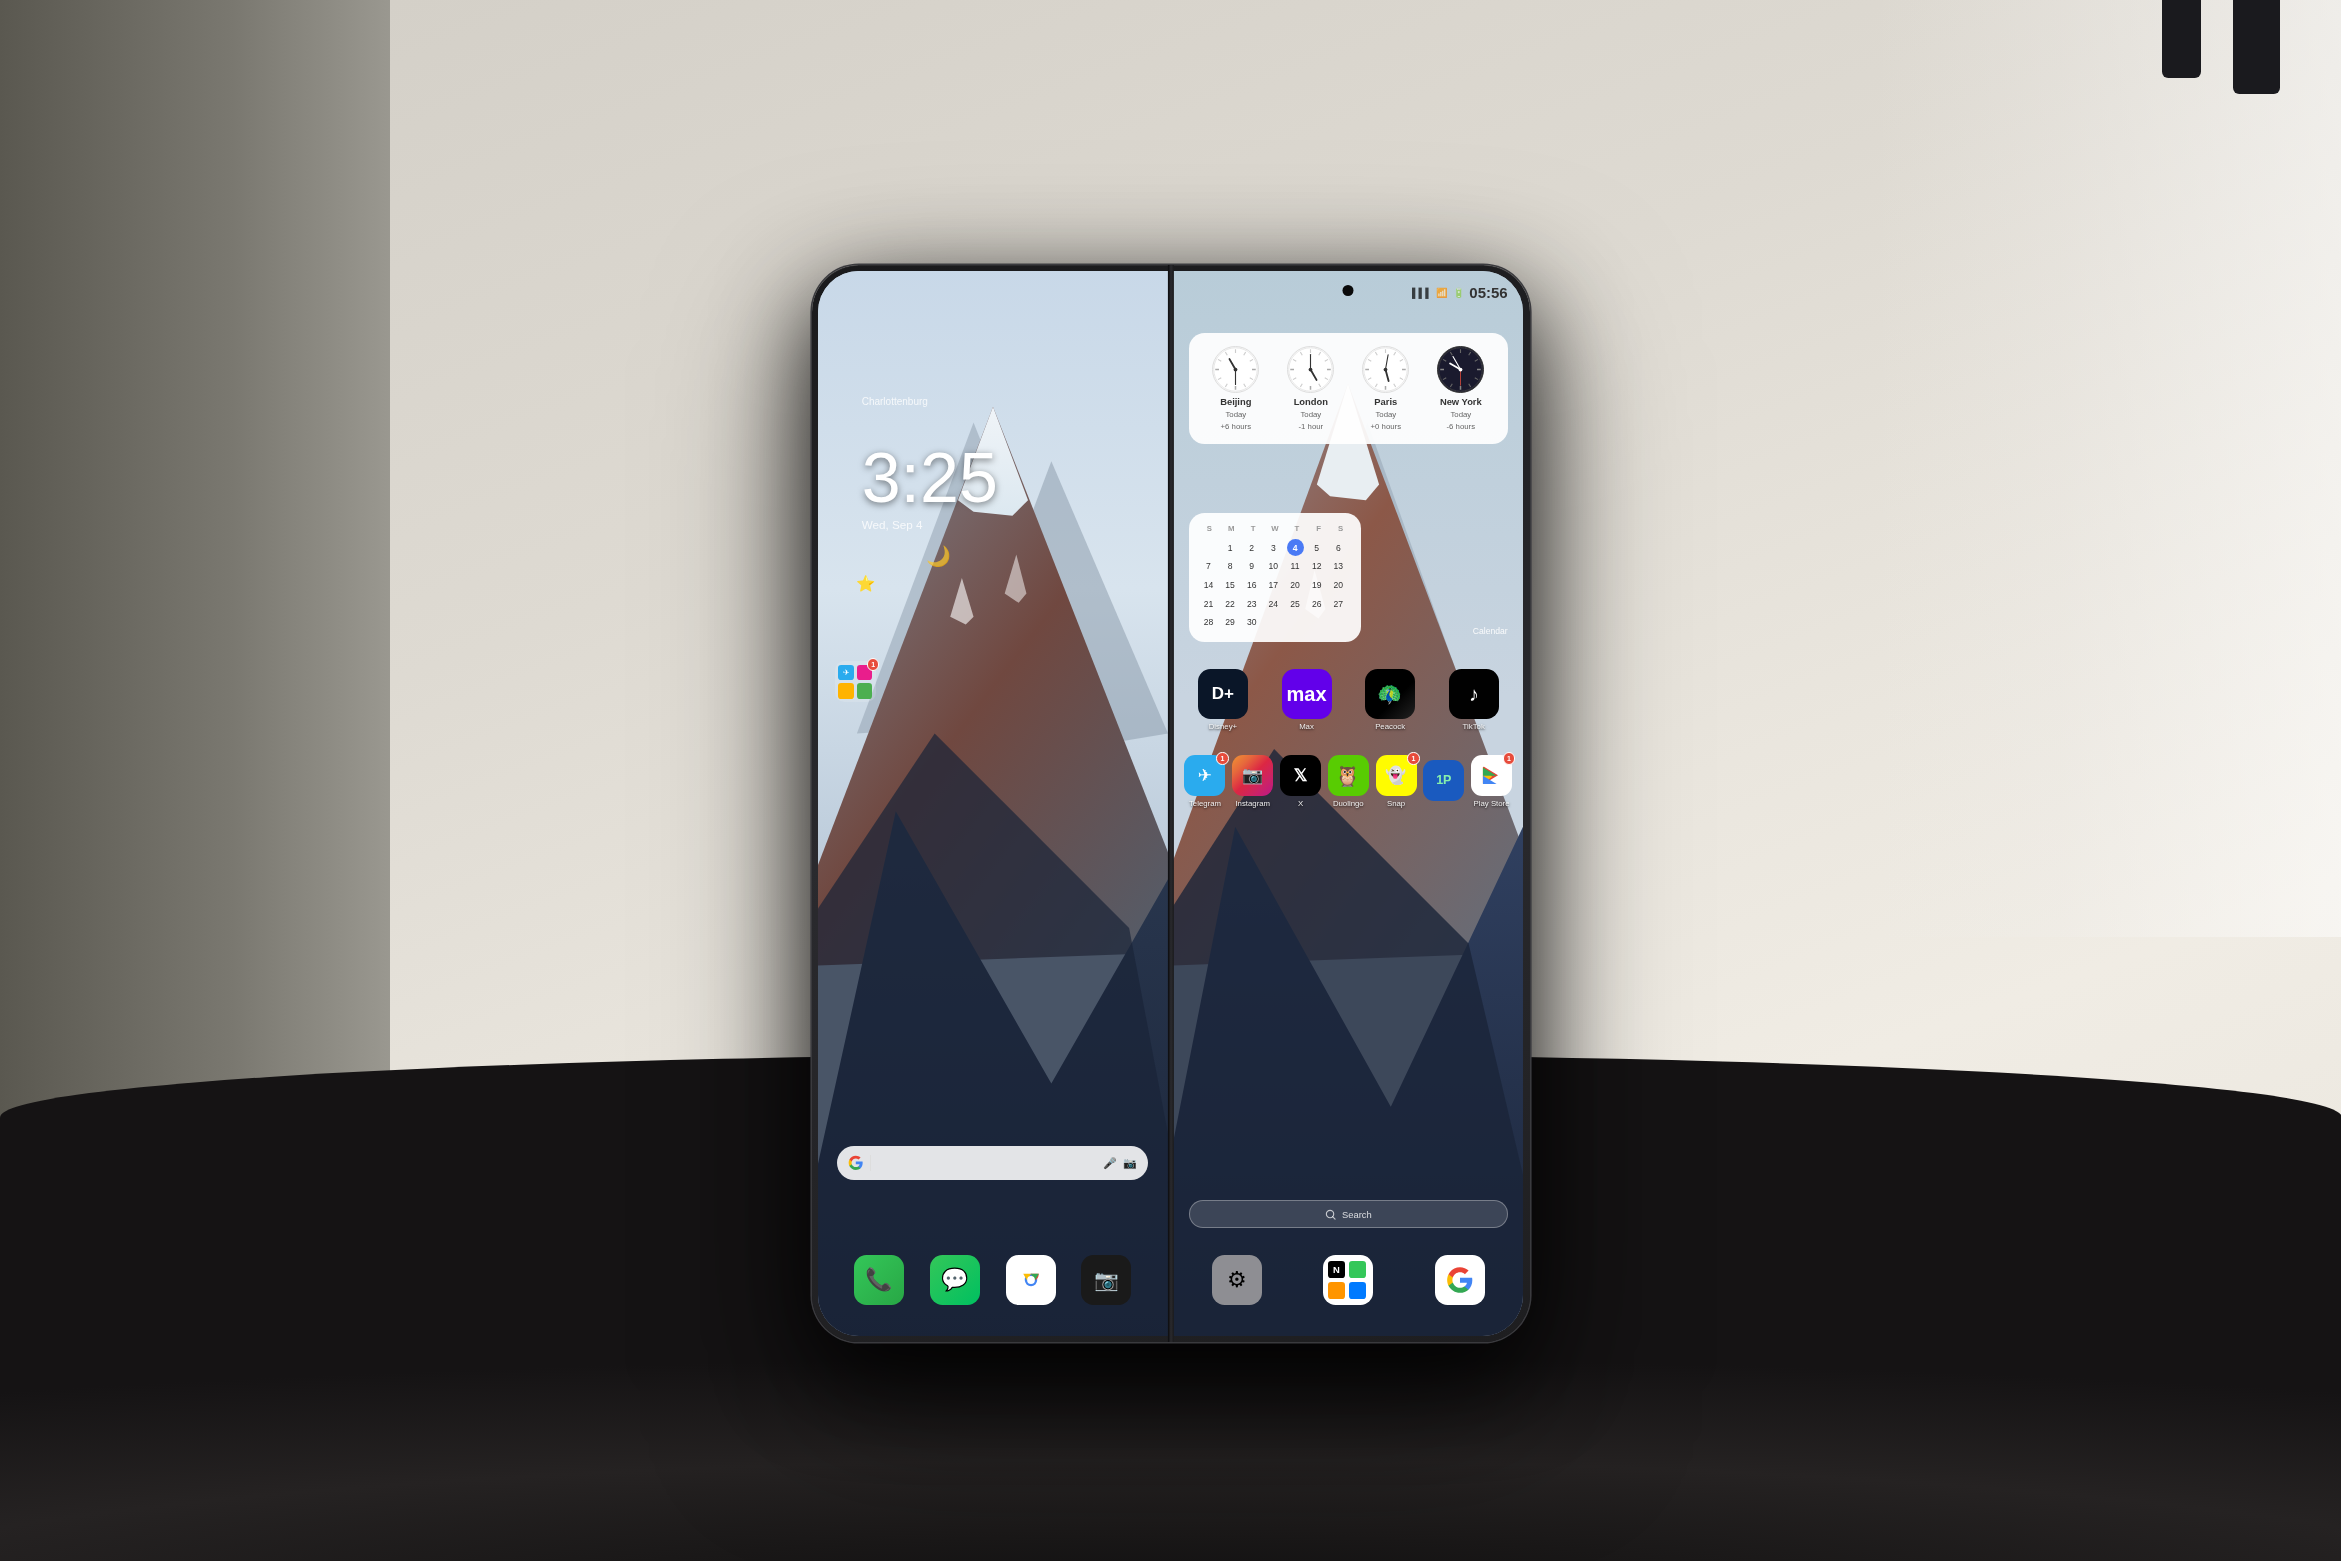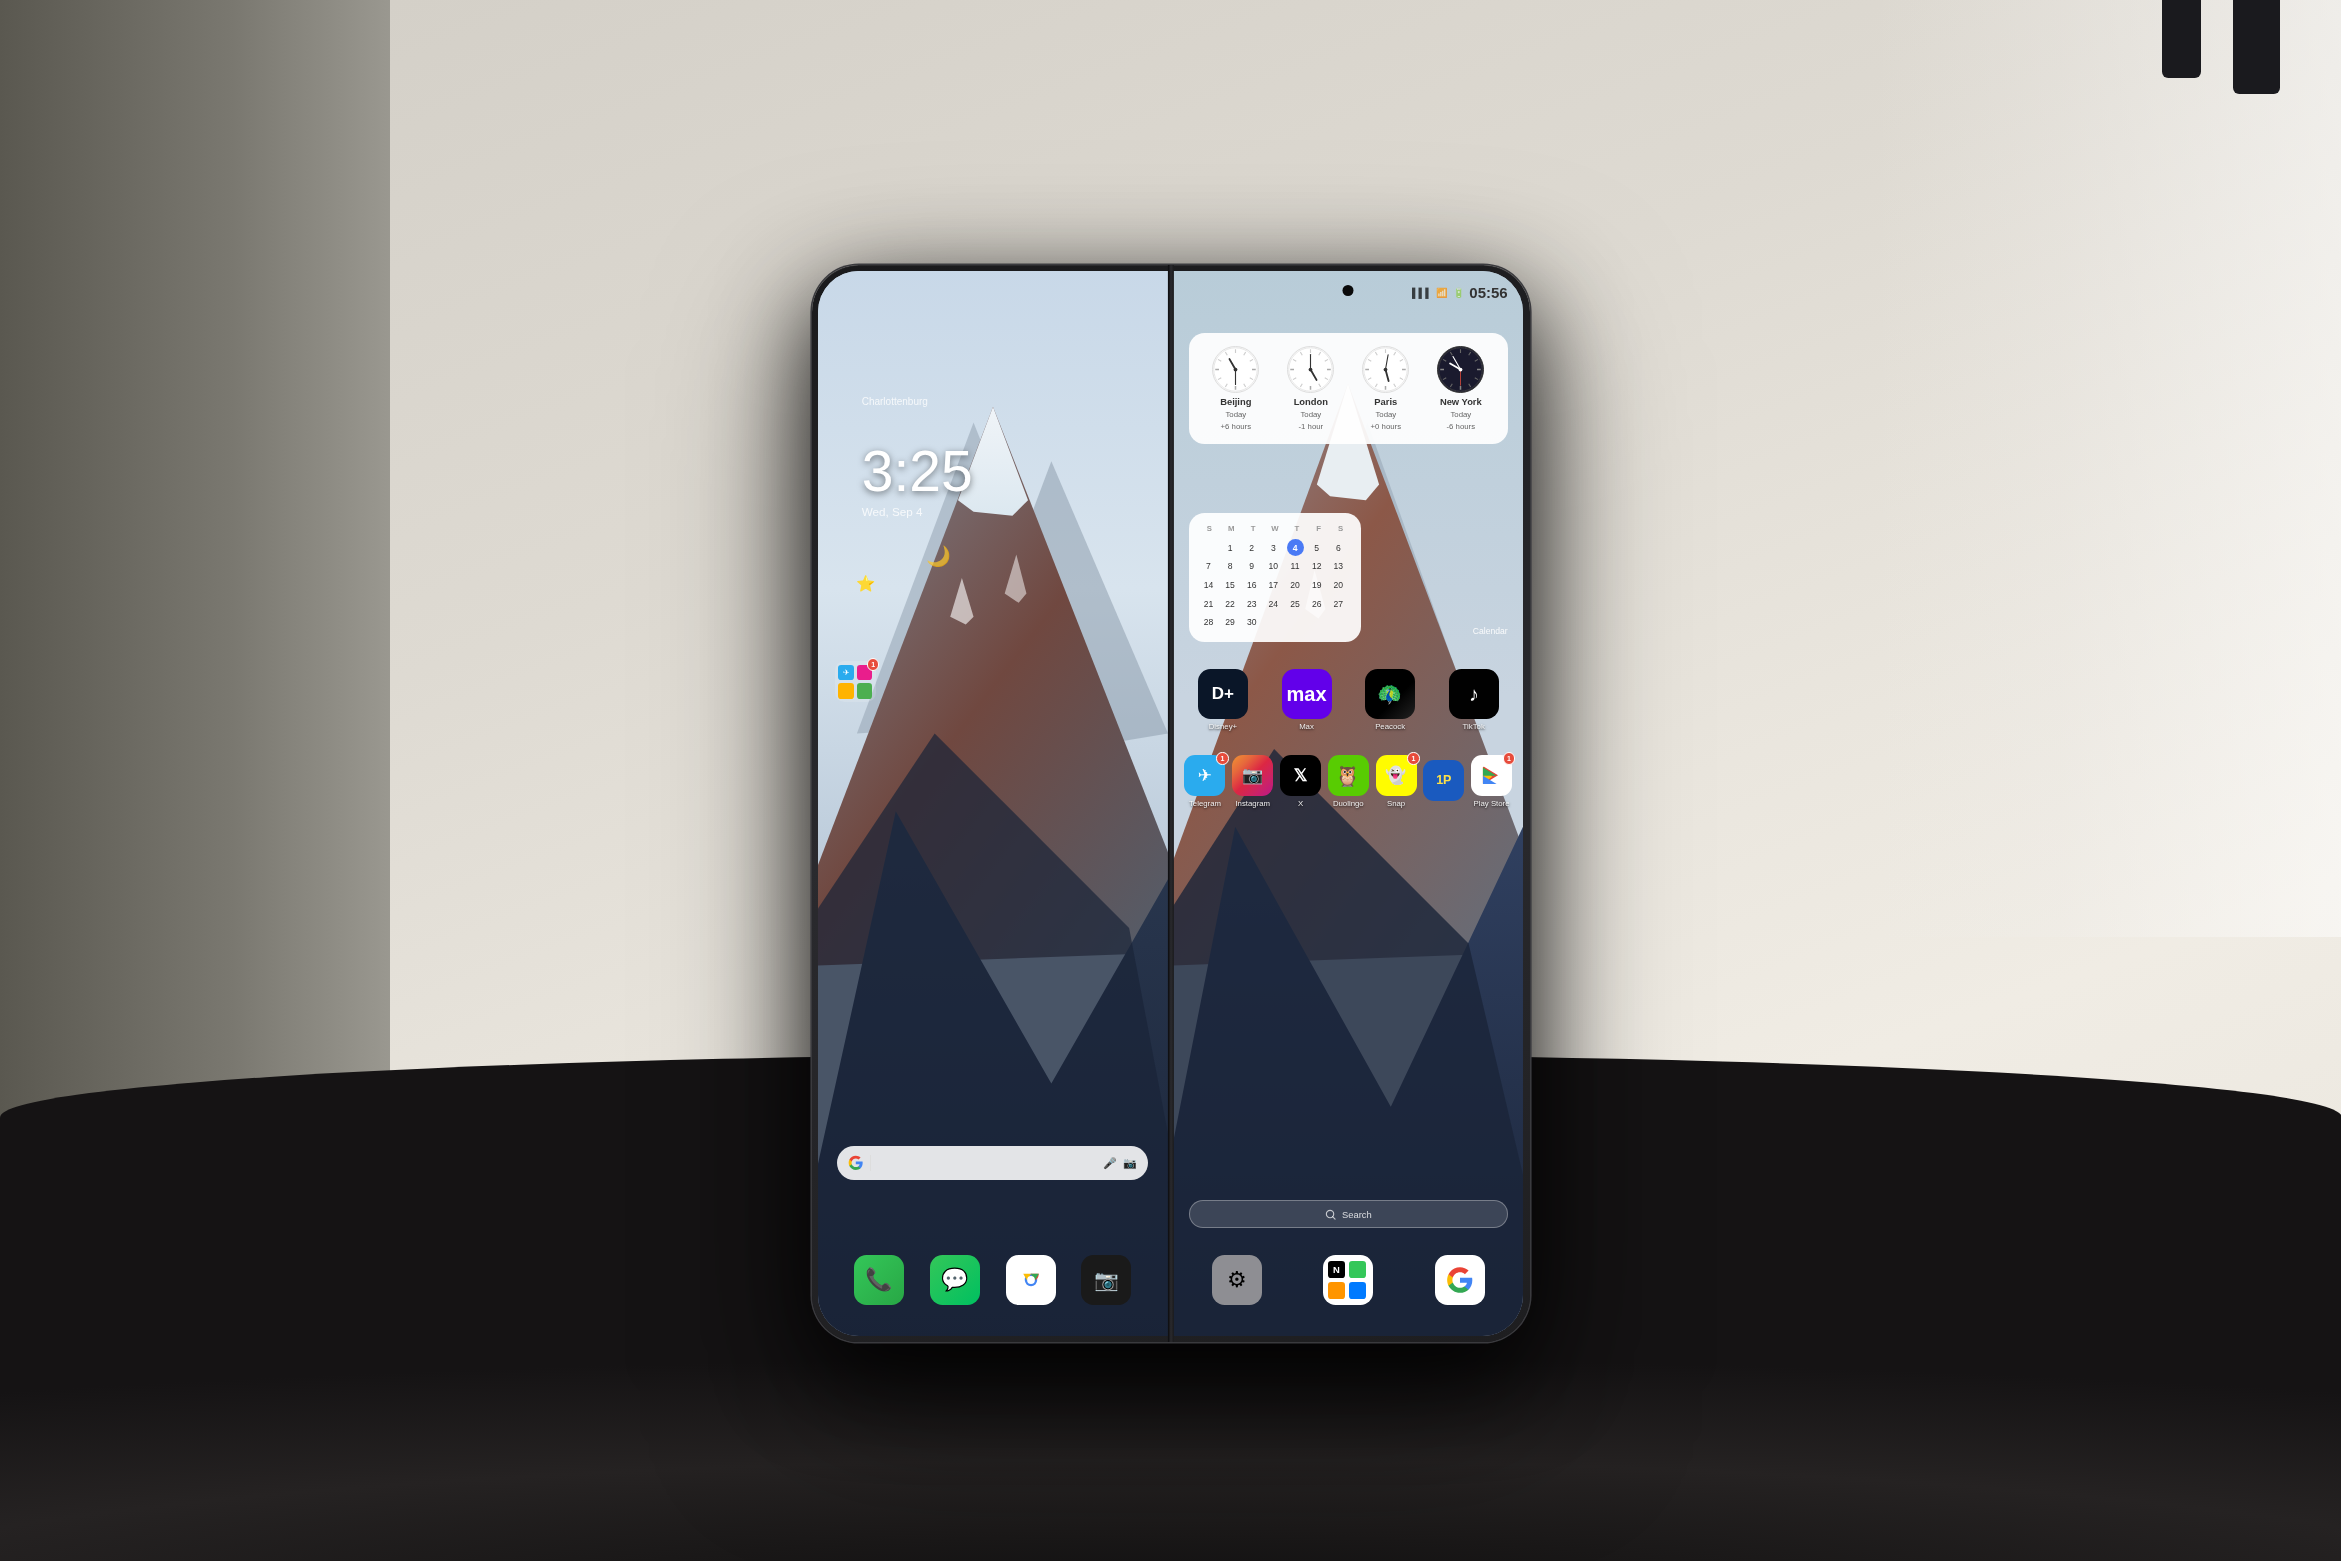--- a/index.html
+++ b/index.html
@@ -468,21 +468,21 @@
           <polygon points="-50,1380 100,700 300,1050 500,700 550,1380" fill="url(#dark-l)"></polygon>
           <polygon points="-50,1380 -50,900 150,600 400,850 500,1380" fill="#1a2438" opacity="0.7"></polygon>
 
           <polygon points="170,450 185,400 200,450 190,460" fill="white" opacity="0.6"></polygon>
           <polygon points="240,420 255,370 268,420 258,432" fill="white" opacity="0.5"></polygon>
         </svg>
       </div>
 
       <div style="position:absolute;top:125px;left:44px;z-index:5;">
         <div style="font-size:10px;color:rgba(255,255,255,0.8);margin-bottom:3.1px;">Charlottenburg</div>
-        <div style="font-size:57px;font-weight:200;color:white;line-height:1;text-shadow:0 1.6px 7.8px rgba(0,0,0,0.5);margin-top:36px;">3:25</div>
+        <div style="font-size:70px;font-weight:200;color:white;line-height:1;text-shadow:0 1.6px 7.8px rgba(0,0,0,0.5);margin-top:36px;">3:25</div>
         <div style="font-size:11.7px;color:rgba(255,255,255,0.8);margin-top:4.7px;">Wed, Sep 4</div>
       </div>
 
       <div style="position:absolute;top:304px;left:39px;z-index:5;font-size:15.6px;color:#ffd700;">⭐</div>
       <div style="position:absolute;top:273px;left:109px;z-index:5;font-size:20px;opacity:0.7;">🌙</div>
 
       <div style="position:absolute;top:390px;left:15.6px;display:grid;grid-template-columns:repeat(4,45px);gap:6.2px;z-index:5;">
 
         <div class="app-wrap">
           <div class="app-icon-sm" style="background:rgba(255,255,255,0.15);border-radius:9.4px;display:grid;grid-template-columns:1fr 1fr;gap:1.6px;padding:3.1px;">
@@ -803,21 +803,21 @@
         </div>
         <div class="app-wrap">
           <div class="app-icon-sm app-snap" style="border-radius:11px;position:relative;">
             <span style="font-size:17px;">👻</span>
             <div class="badge">1</div>
           </div>
           <div class="app-label">Snap</div>
         </div>
         <div class="app-wrap">
           <div class="app-icon-sm app-1password" style="border-radius:11px;">
-            <span style="color:#fde047;font-size:12.5px;font-weight:700;">1P</span>
+            <span style="color:#86efac;font-size:12.5px;font-weight:700;">1P</span>
           </div>
           <div class="app-label"></div>
         </div>
         <div class="app-wrap">
           <div class="app-icon-sm app-playstore" style="border-radius:11px;position:relative;">
             <svg width="23.4" height="23.4" viewBox="0 0 24 24">
               <path d="M3 20.5v-17c0-.83 1-.83 1.5-.5l14 8.5-14 8.5c-.5.33-1.5.33-1.5-.5z" fill="#EA4335"></path>
               <path d="M3 3.5L12.5 13 3 20.5V3.5z" fill="#FBBC05"></path>
               <path d="M3 3.5l14 8.5H3z" fill="#34A853"></path>
               <path d="M3 12l14 8.5H3z" fill="#4285F4"></path>

